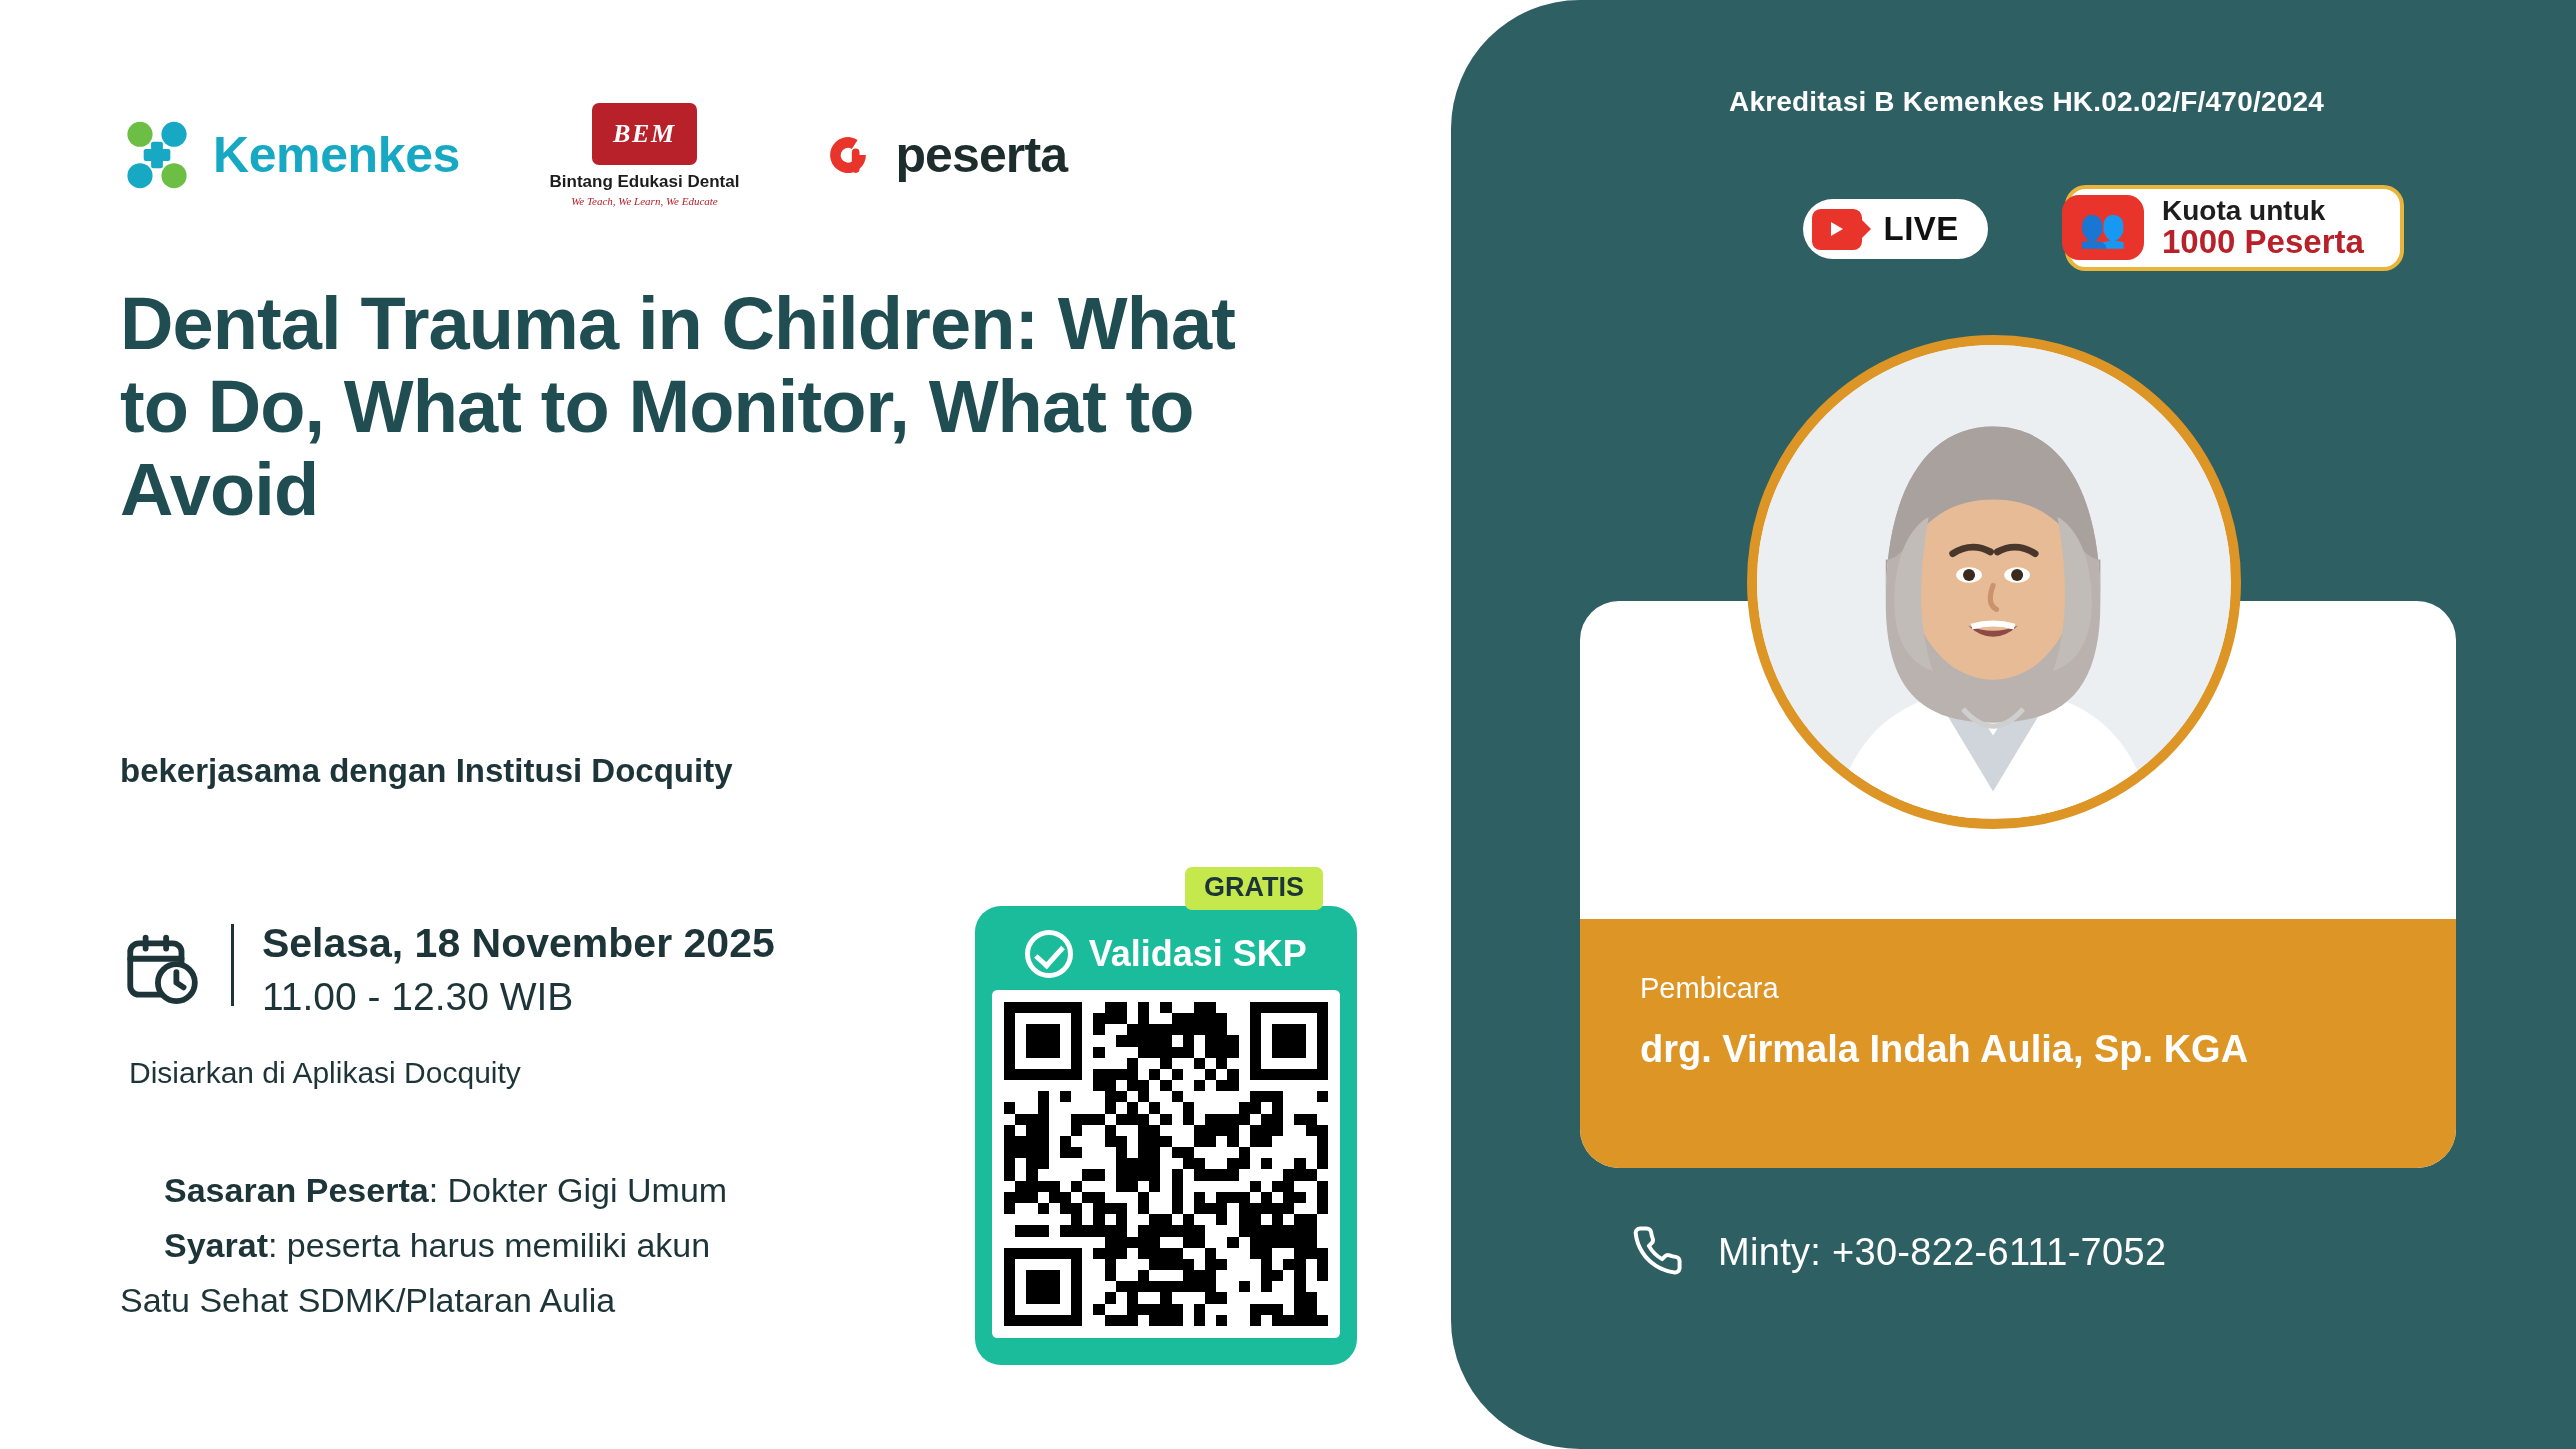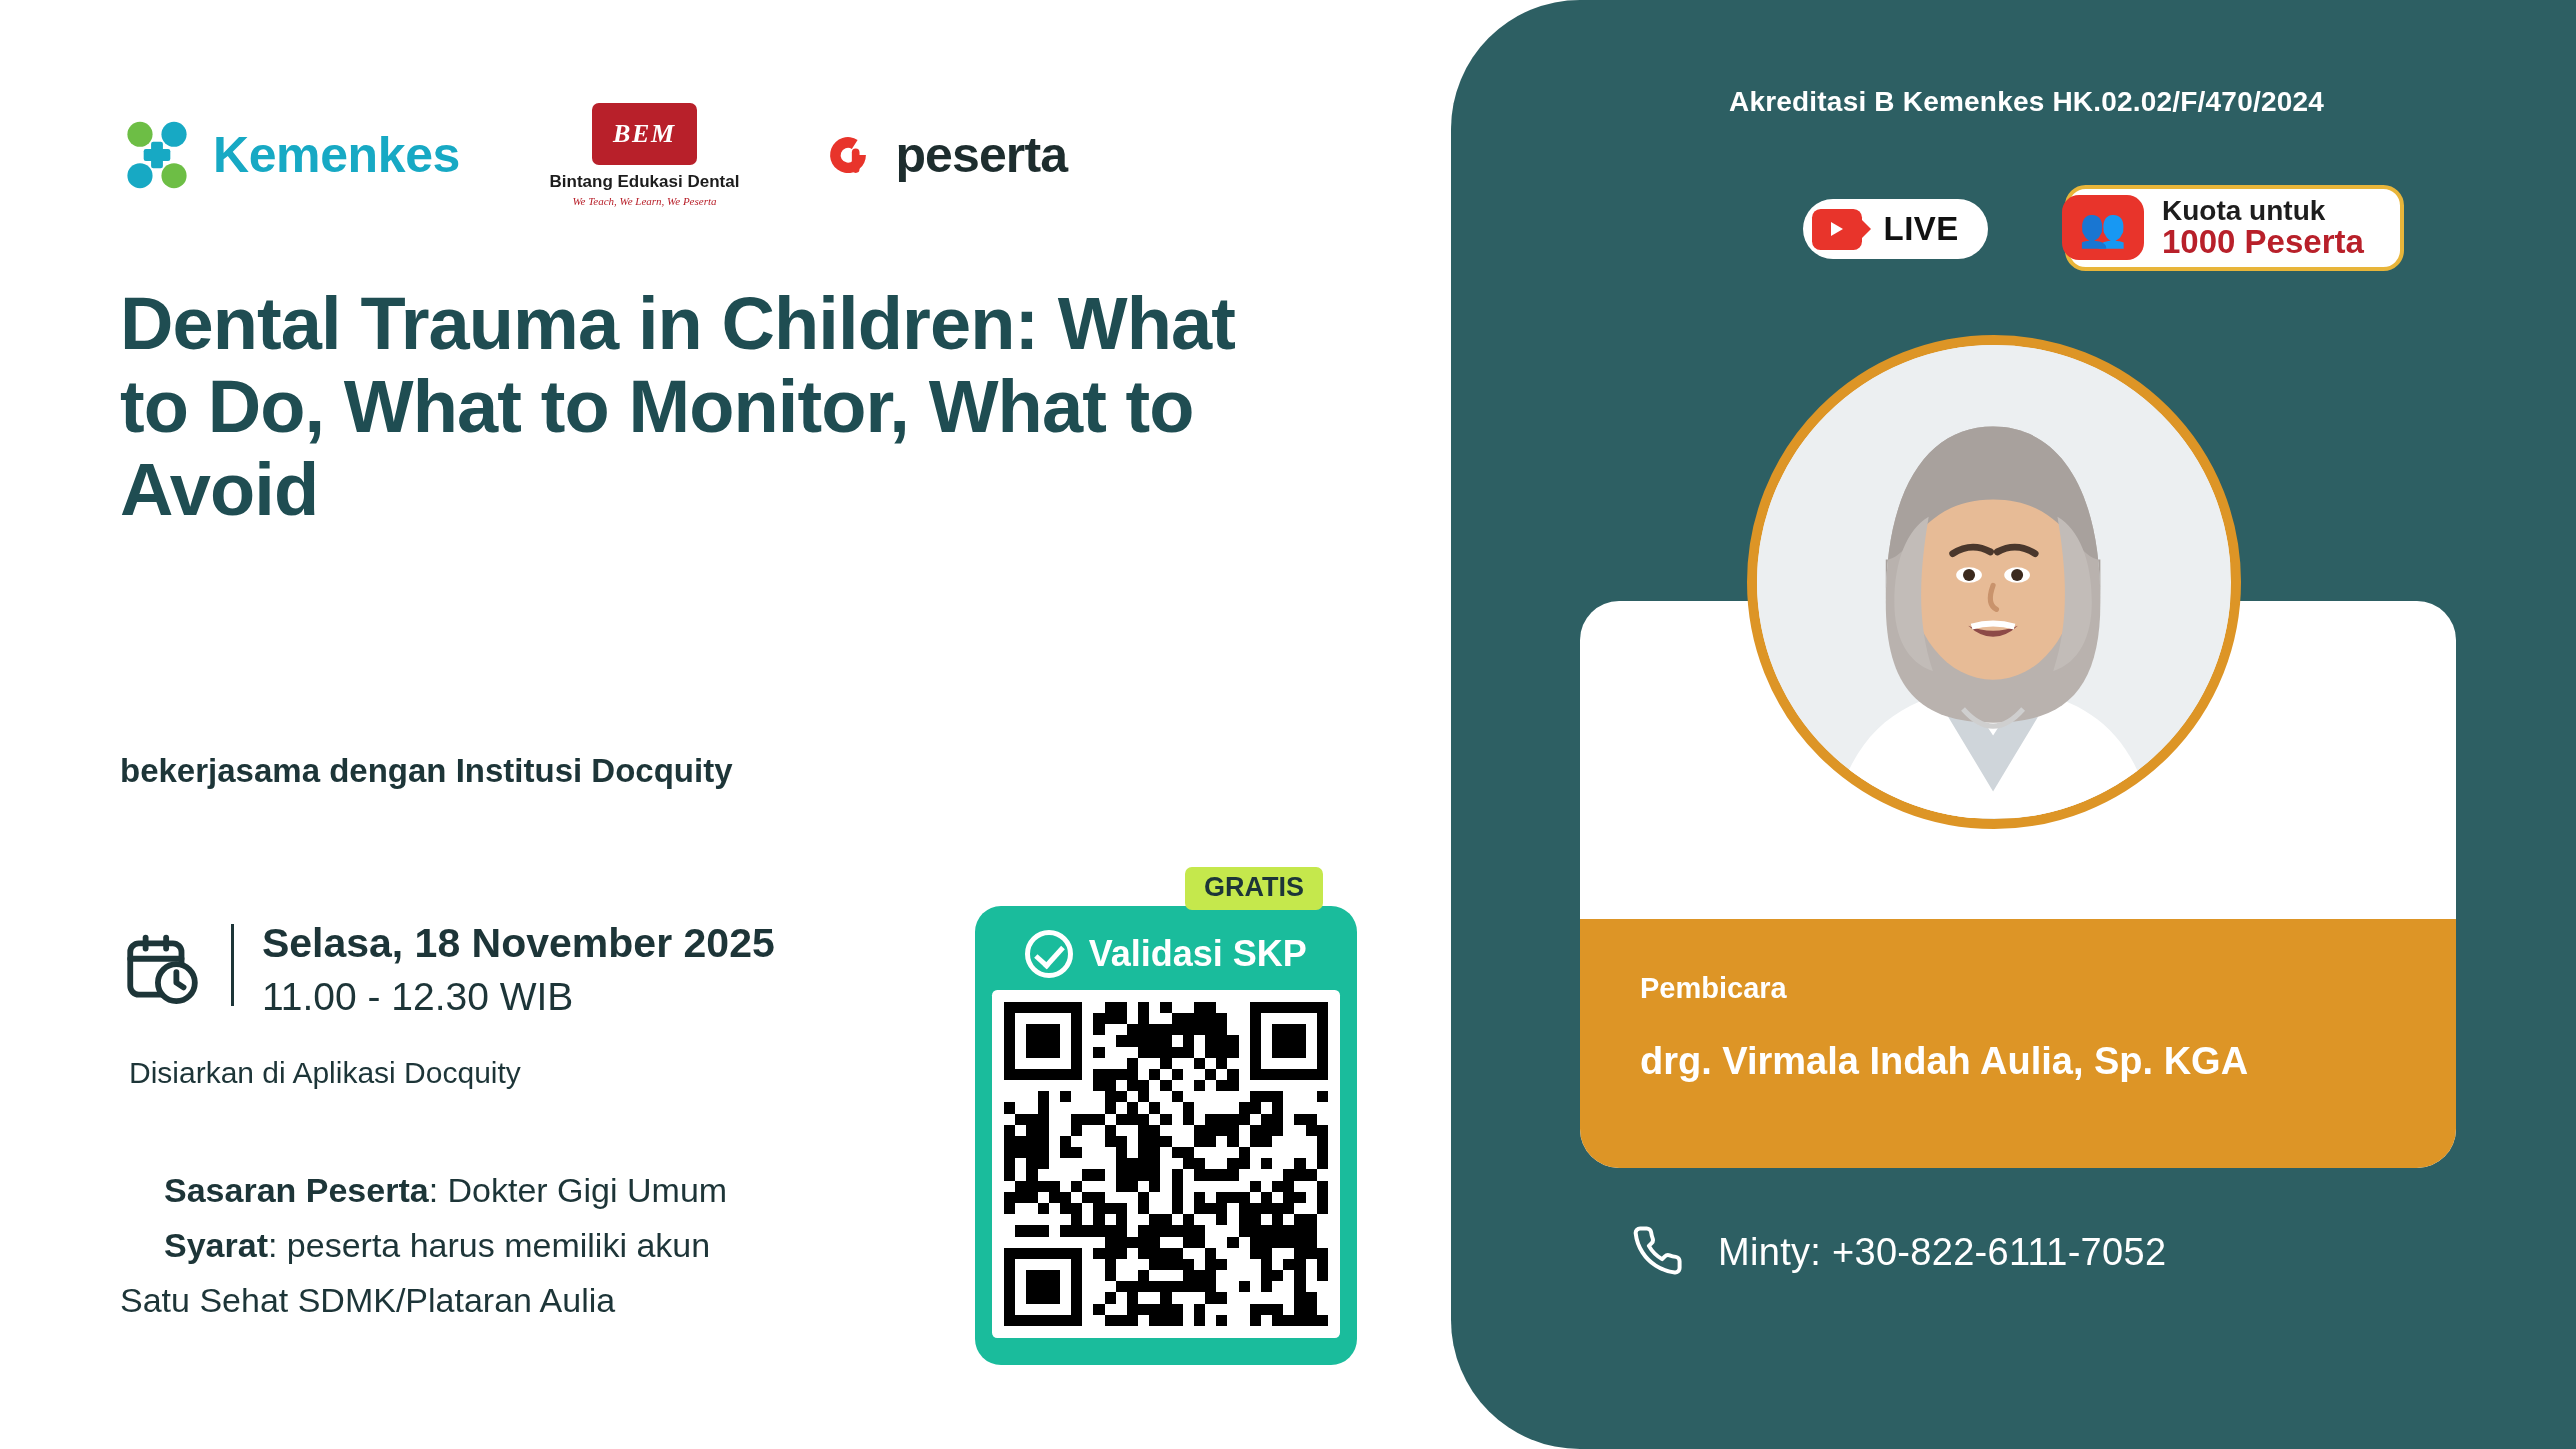--- a/index.html
+++ b/index.html
@@ -122,22 +122,22 @@
     overflow:hidden;
   }
   .speaker-band {
     position:absolute;
     left:0; bottom:0;
     width:100%; height:249px;
     background:#dd9526;
     padding:53px 0 0 60px;
   }
   .speaker-role {
-    font-size:29px; color:#ffffff; font-weight:700;
-    margin-bottom:35px;
+    font-size:29px; color:#ffffff; font-weight:400;
+    margin-bottom:23px;
   }
   .speaker-name {
     font-size:38px; color:#ffffff; font-weight:700;
   }
 
   
   .photo-circle {
     position:absolute;
     left:1747px; top:335px;
     width:494px; height:494px;
@@ -413,21 +413,21 @@
         <rect x="32" y="42" width="36" height="16" rx="3" fill="#17a9c4"></rect>
       </svg>
       <span class="kemenkes-text">Kemenkes</span>
     </div>
 
     <div class="logo-bem">
       <span class="bem-mark">
         <span class="bem-letters">BEM</span>
       </span>
       <div class="bem-name">Bintang Edukasi Dental</div>
-      <div class="bem-tag">We Teach, We Learn, We Peserta</div>
+      <div class="bem-tag">We Teach, We Learn, We Educate</div>
     </div>
 
     <div class="logo-docquity">
       <svg width="64" height="64" viewBox="0 0 100 100">
         <path d="M78 50 a28 28 0 1 1 -13 -23.6 l-9 14.2 A11.5 11.5 0 1 0 61.5 50 Z" fill="#e8342b"></path>
         <rect x="56" y="40" width="12" height="38" rx="6" fill="#e8342b"></rect>
       </svg>
       <span class="docquity-text">peserta</span>
     </div>
   </div>

